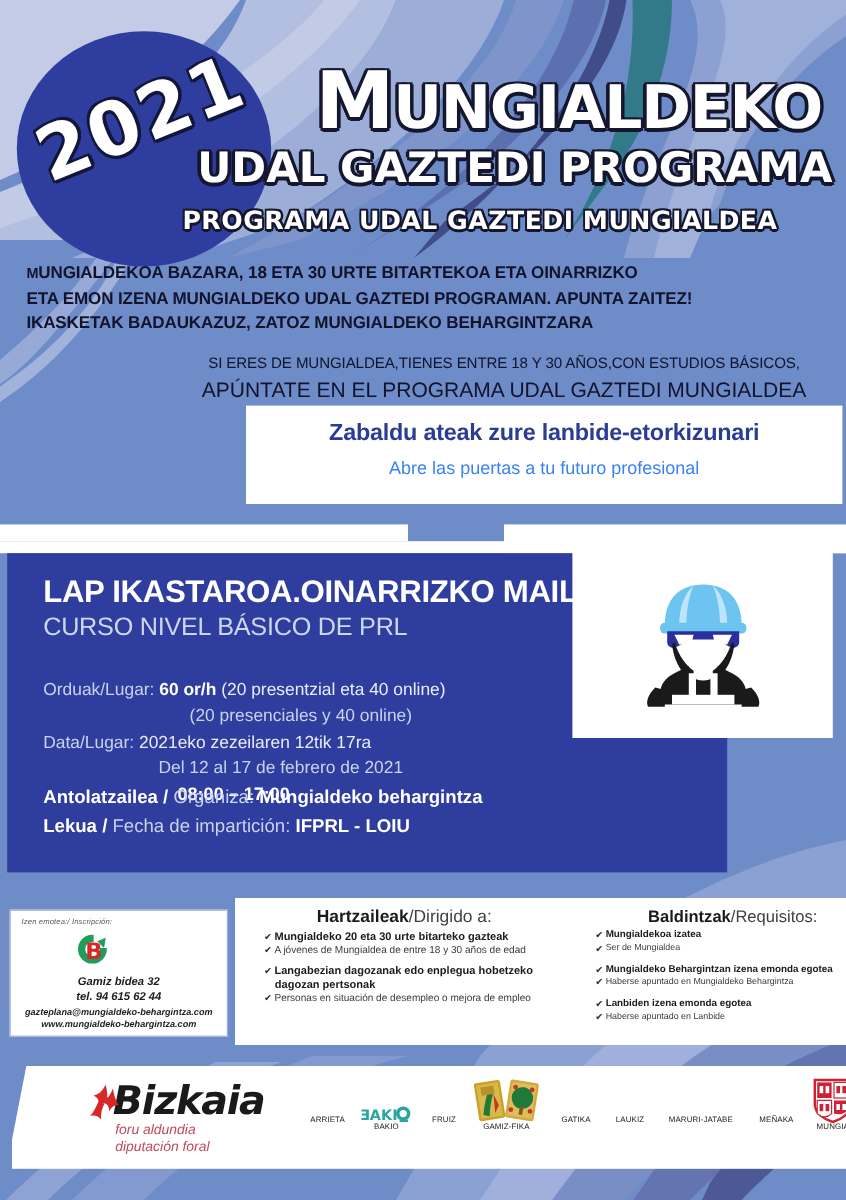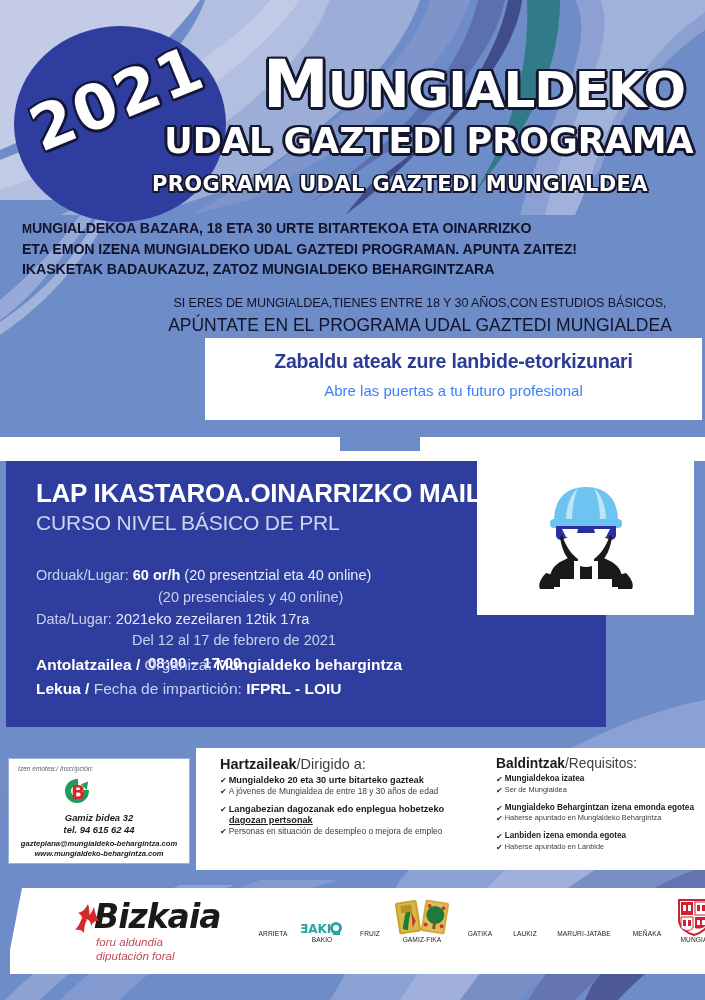--- a/index.html
+++ b/index.html
@@ -159,32 +159,32 @@
   }
 
   
   .info-panel{
     position:absolute;left:196px;top:748px;width:509px;height:122px;
     background:#ffffff;
   }
   .info-col{position:absolute;top:8px;}
   .col-left{left:24px;width:270px;}
   .col-right{left:300px;width:200px;}
-  .info-head{font-size:14.5px;color:#1b1b1b;margin-bottom:3px;white-space:nowrap;}
+  .info-head{font-size:14.5px;color:#1b1b1b;margin-bottom:3px;white-space:nowrap;margin-left:44px;}
   .info-head .b{font-weight:bold;}
   .info-head .n{color:#3f3f3f;}
   .info-head.small{font-size:13.8px;}
   .itm{display:flex;gap:2px;line-height:1.22;}
   .itm .ck{color:#2c2c2c;font-size:8px;flex:0 0 auto;padding-top:1px;}
   .eu-line{font-size:9.2px;font-weight:bold;color:#1b1b1b;}
   .es-line{font-size:8.4px;color:#3b3b3b;}
   .eu-line.sm{font-size:8.2px;}
   .es-line.sm{font-size:7.4px;}
   .grp{margin-bottom:7px;}
-  .cont{padding-left:9px;font-size:9.2px;font-weight:bold;color:#1b1b1b;line-height:1.22;text-decoration:underline;}
+  .cont{padding-left:9px;font-size:9.2px;font-weight:bold;color:#1b1b1b;line-height:1.22;}
 
   
   .footer-strip{
     position:absolute;left:10px;top:888px;width:695px;height:86px;background:#ffffff;
   }
   .footer-strip::before{
     content:"";position:absolute;left:-10px;top:0;width:22px;height:86px;
     background:#6e8cc8;transform:skewX(-11deg);transform-origin:top left;
   }
   .bizkaia{position:absolute;left:62px;top:12px;}

